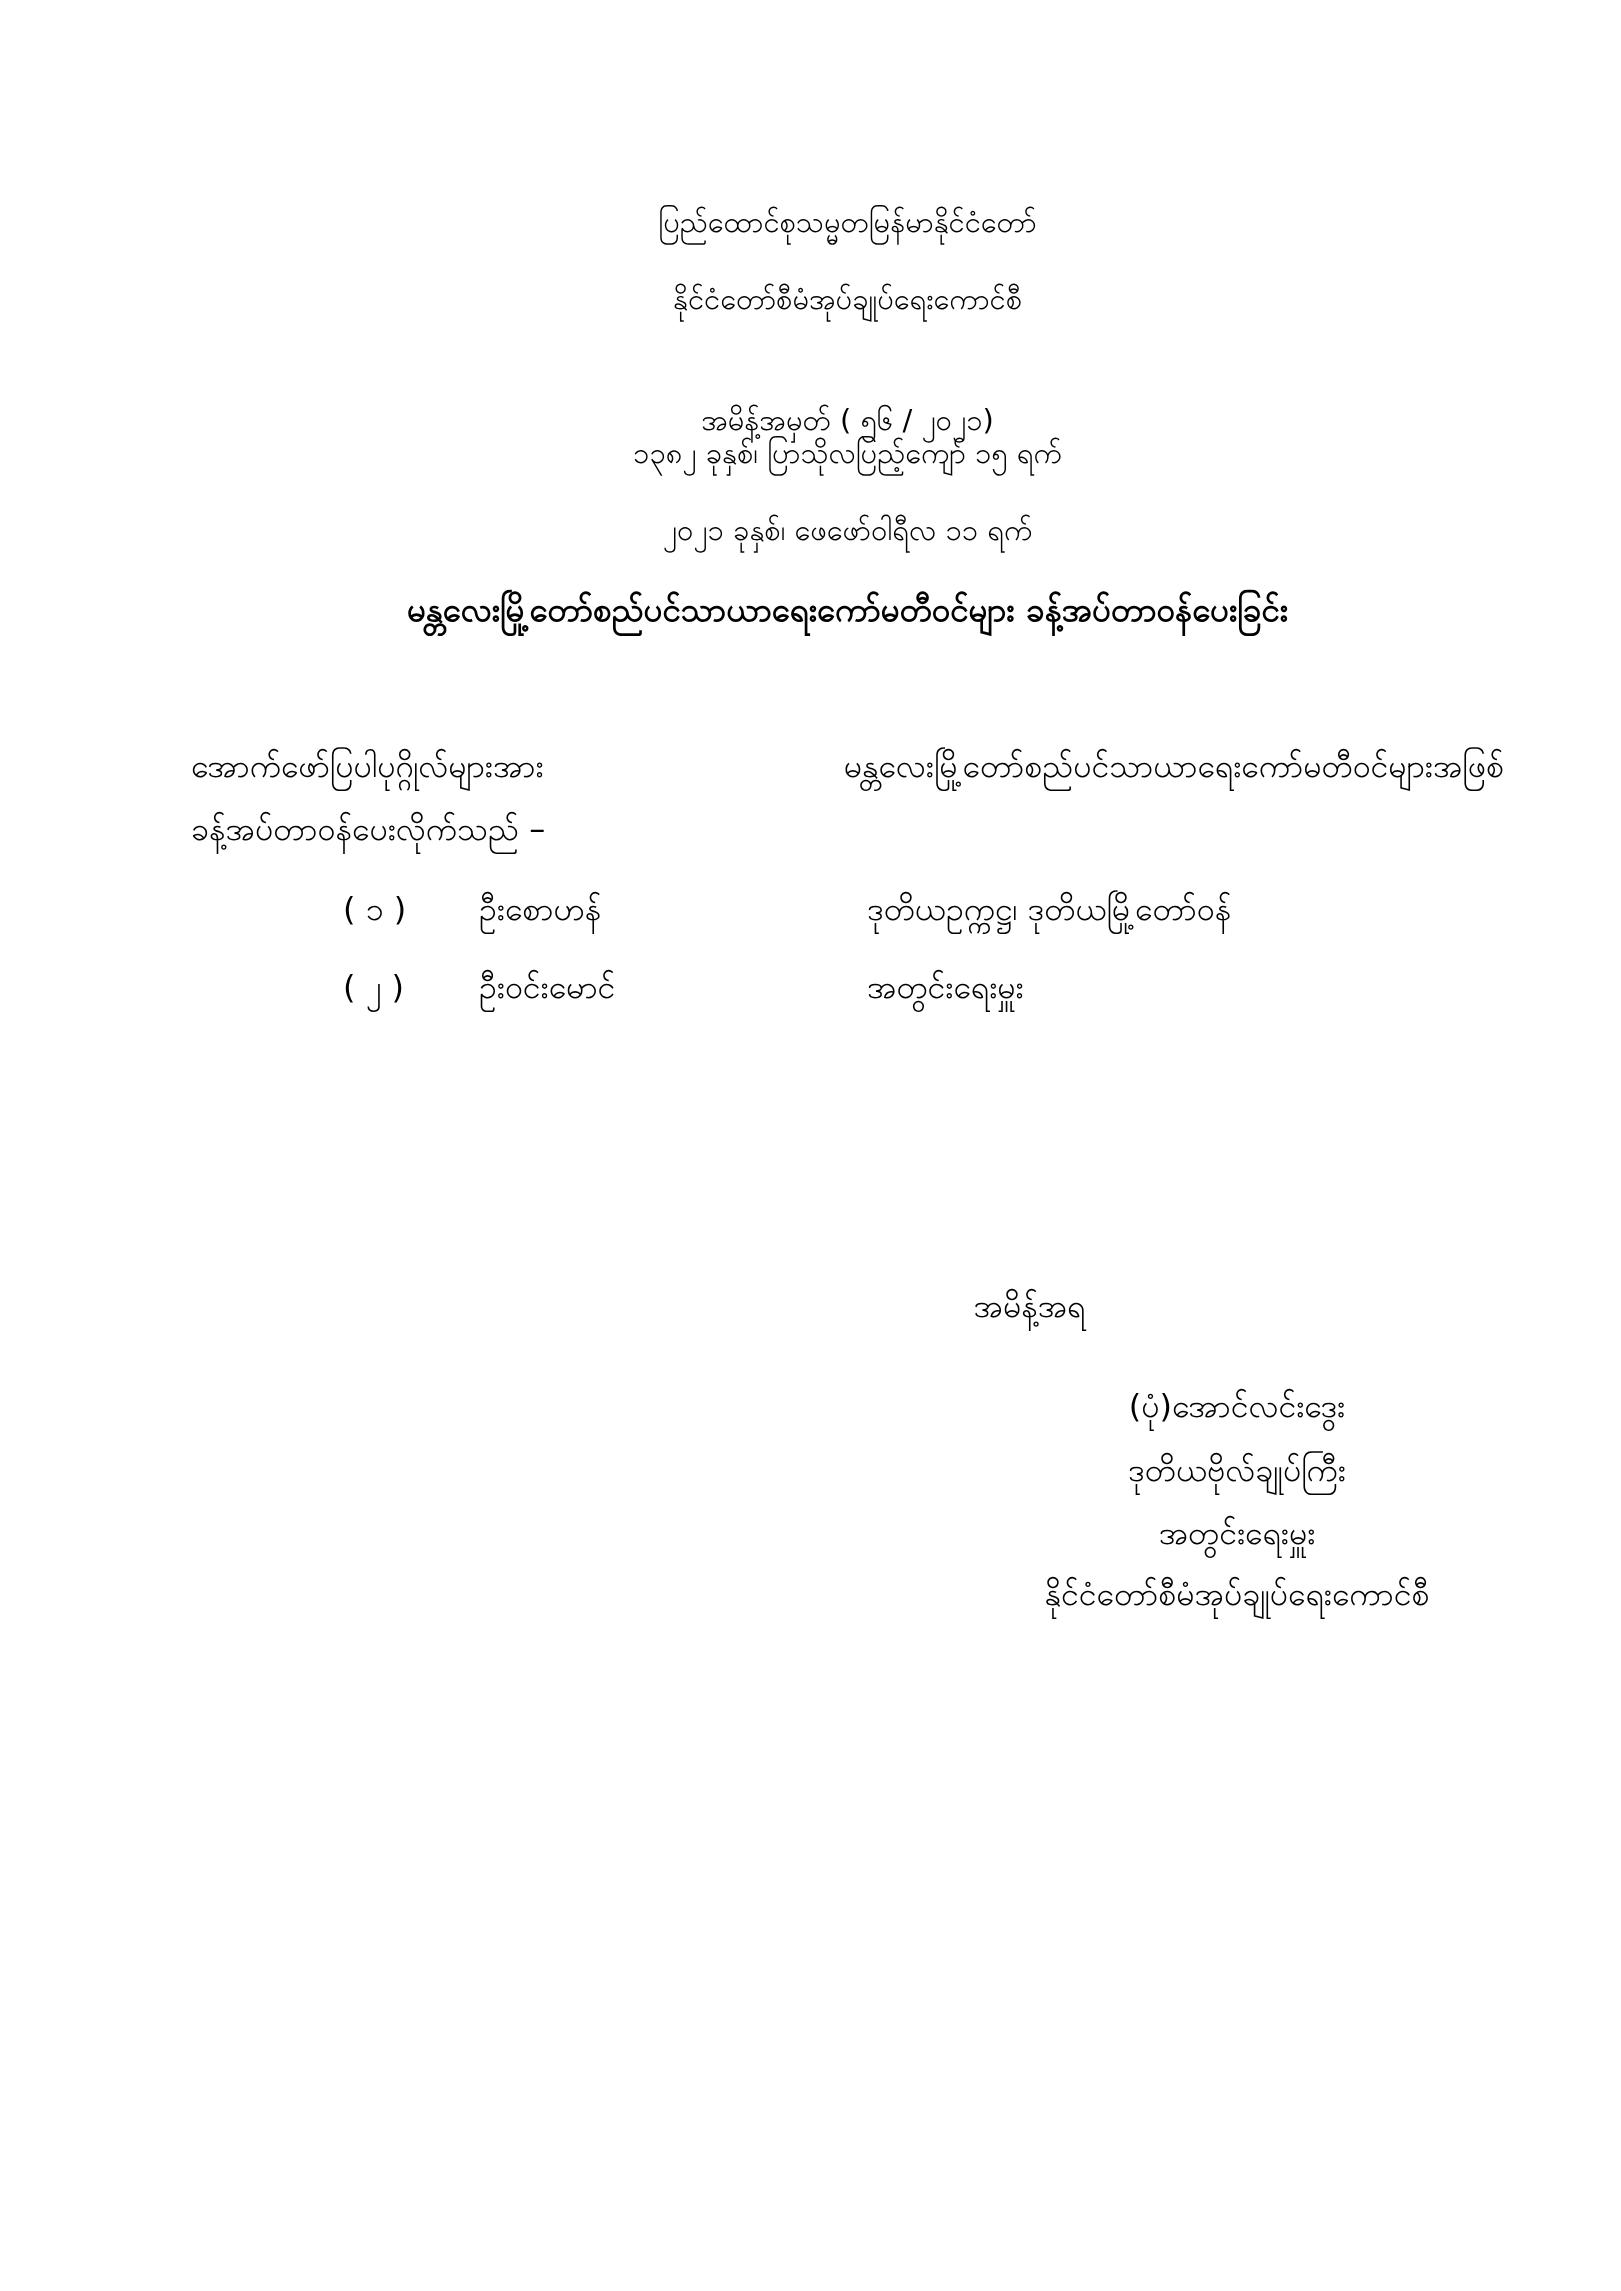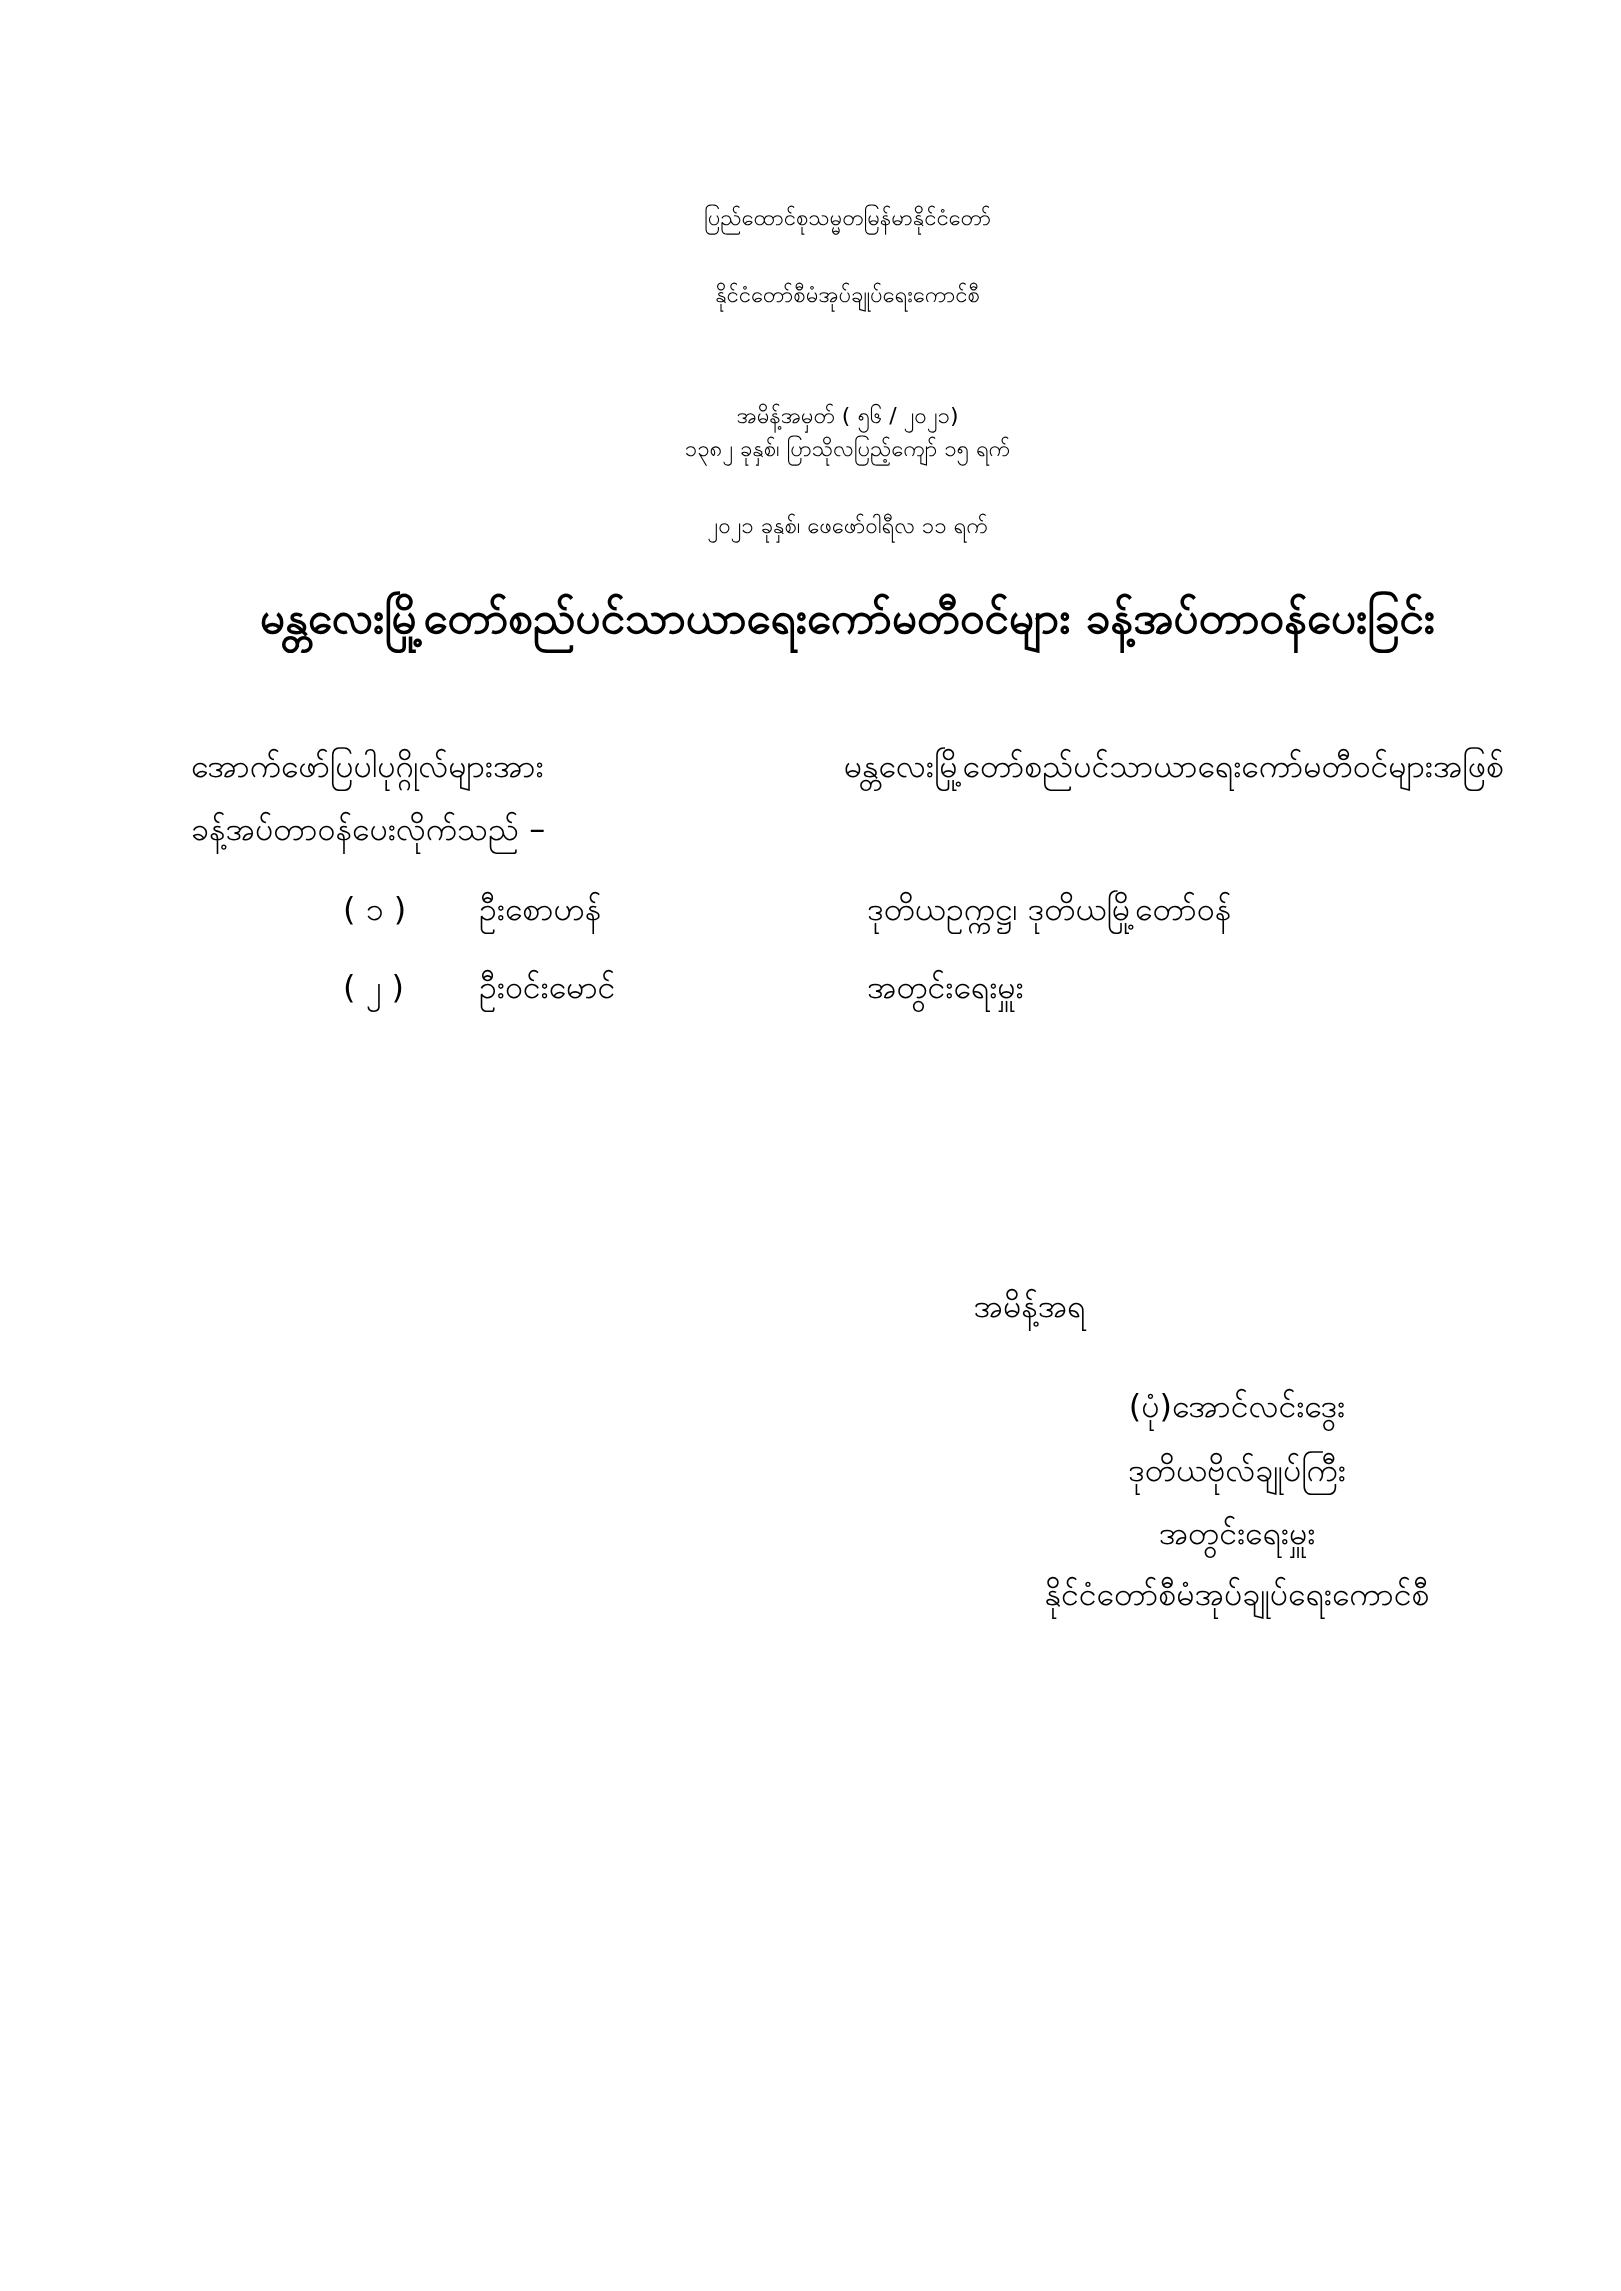--- a/index.html
+++ b/index.html
@@ -15,27 +15,27 @@
     color: #000000;
     font-family: "DejaVu Sans", "Liberation Sans", sans-serif;
     overflow: hidden;
   }
   
   .hline {
     position: absolute;
     left: 191px;
     width: 1313px;
     text-align: center;
-    font-size: 22px;
+    font-size: 29px;
     line-height: 1.5;
     white-space: nowrap;
   }
   .subject {
     font-weight: bold;
-    font-size: 44px;
+    font-size: 33px;
   }
   
   .pline {
     position: absolute;
     left: 191px;
     width: 1313px;
     font-size: 32px;
     line-height: 1.5;
     white-space: nowrap;
   }

